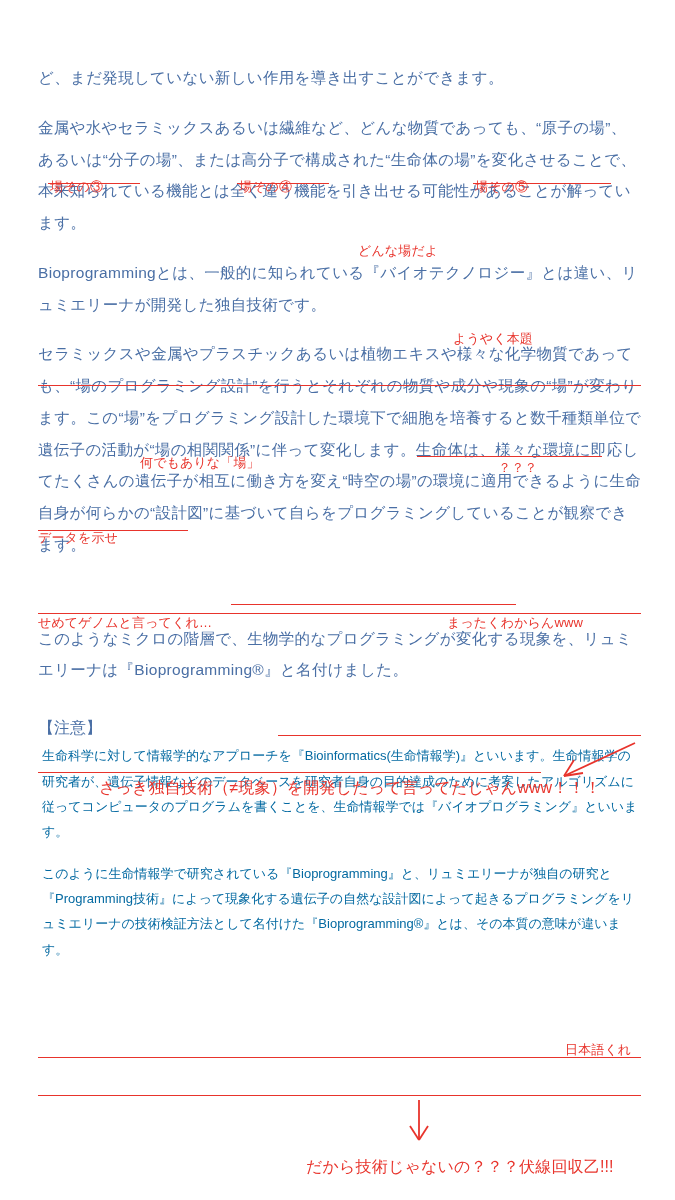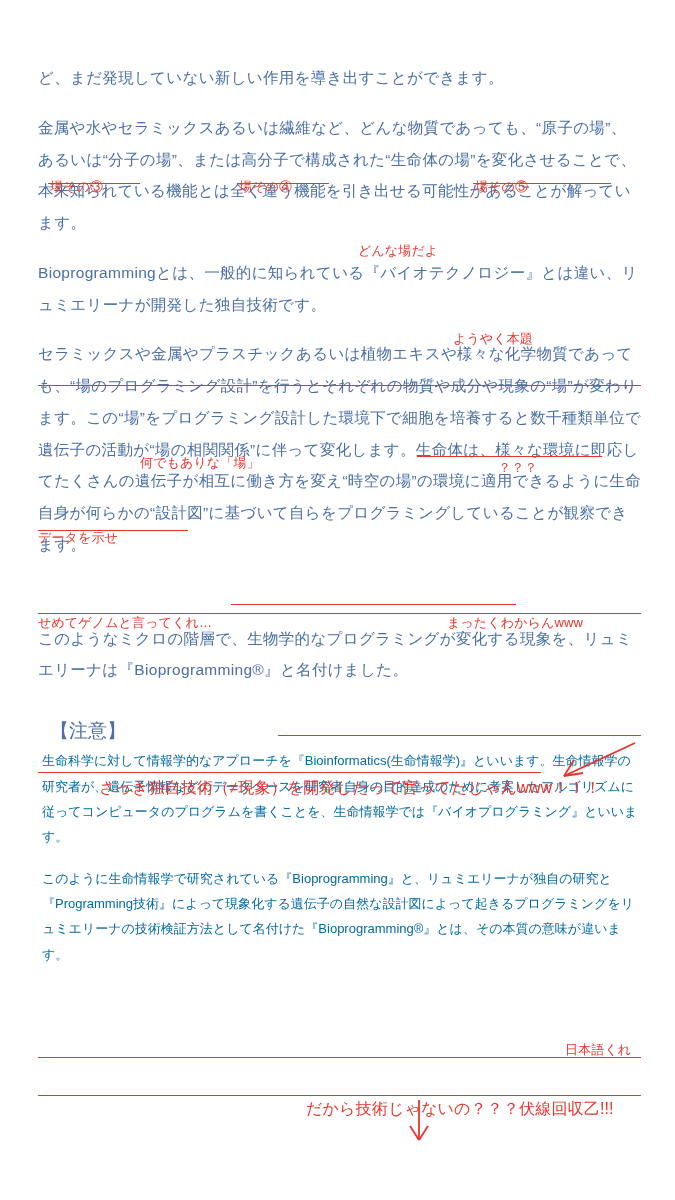--- a/index.html
+++ b/index.html
@@ -28,22 +28,22 @@
   }
   p.para {
     margin: 0 0 18px 0;
     font-size: 15.5px;
     line-height: 2.05;
     letter-spacing: 0.02em;
     color: #4a6fa5;
     font-family: "Liberation Sans", sans-serif;
   }
   .note-head {
-    font-size: 19px;
-    margin: 0 0 4px 12px;
+    font-size: 16px;
+    margin: 0 0 4px 0;
     color: #4a6fa5;
   }
   .small {
     font-size: 13px;
     line-height: 1.95;
     margin: 0 0 16px 4px;
     color: #0369a1;
   }
   
   .anno {
@@ -127,21 +127,21 @@
   <div class="anno" style="left:38px; top:529px;">データを示せ</div>
 
   <div class="anno" style="left:38px; top:614px;">せめてゲノムと言ってくれ…</div>
 
   <div class="anno" style="left:447px; top:614px;">まったくわからんwww</div>
 
   <div class="anno big" style="left:72px; top:778px;margin-left:27px;">さっき独自技術（≠現象）を開発したって言ってたじゃんwww！！！</div>
 
   <div class="anno" style="left:565px; top:1041px;">日本語くれ</div>
 
-  <div class="anno big" style="left:306px; top:1099px;">だから技術じゃないの？？？伏線回収乙!!!</div>
+  <div class="anno big" style="left:306px; top:1157px;">だから技術じゃないの？？？伏線回収乙!!!</div>
 
   <svg class="arrow" style="left:550px; top:740px;" width="90" height="40" viewBox="0 0 90 40">
     <line x1="85" y1="3" x2="14" y2="36" stroke="#e8342c" stroke-width="1.8"></line>
     <line x1="14" y1="36" x2="33" y2="33" stroke="#e8342c" stroke-width="1.8"></line>
     <line x1="14" y1="36" x2="24" y2="20" stroke="#e8342c" stroke-width="1.8"></line>
   </svg>
 
   <svg class="arrow" style="left:404px; top:1100px;" width="30" height="44" viewBox="0 0 30 44">
     <line x1="15" y1="0" x2="15" y2="40" stroke="#e8342c" stroke-width="1.8"></line>
     <line x1="15" y1="40" x2="6" y2="26" stroke="#e8342c" stroke-width="1.8"></line>

